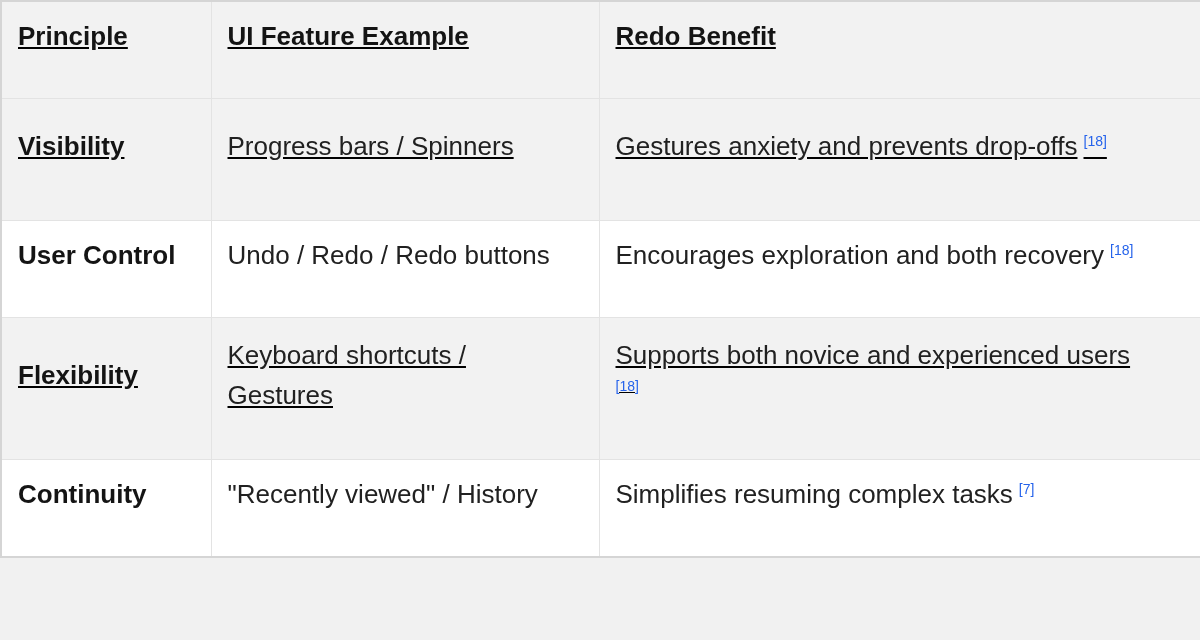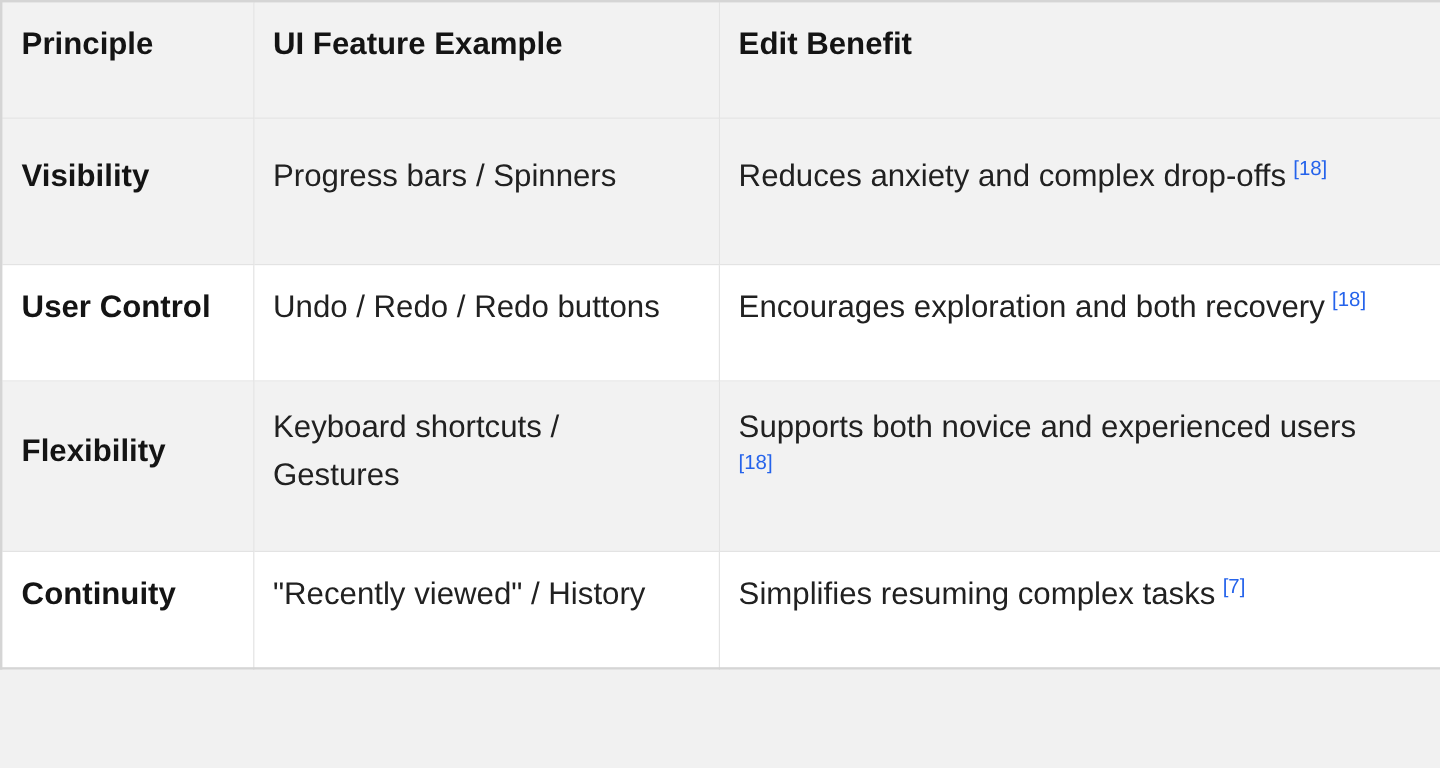--- a/index.html
+++ b/index.html
@@ -33,31 +33,31 @@
   }
   th {
     font-weight: 700;
     color: #141414;
   }
   td.principle {
     font-weight: 700;
     color: #141414;
   }
   td.feature { white-space: pre-line; }
-  tr.gray  { background: #f2f2f2; }
+  tr.gray  { background: #f2f2f2; text-decoration: underline; }
   tr.white { background: #ffffff; }
   tr.h-header { height: 97px; }
   tr.h-r0 { height: 122px; }
   tr.h-r1 { height: 96px; }
   tr.h-r2 { height: 142px; padding-left: 32px; }
   tr.h-r3 { height: 97px; }
   tr.h-r4 { height: 94px; }
   .citation {
     color: #2563eb;
-    font-size: 17px;
+    font-size: 14px;
     line-height: 0;
     position: relative;
     top: -9px;
     margin-left: 6px;
     white-space: nowrap;
     cursor: pointer;
     text-decoration: none;
   }
   .citation.on-new-line {
     display: block;
@@ -71,28 +71,28 @@
 <table class="principles">
   <colgroup>
     <col class="c1">
       <col class="c2">
       <col class="c3">
   </colgroup>
   <thead>
     <tr class="gray h-header">
       <th>Principle</th>
       <th>UI Feature Example</th>
-      <th>Edit Benefit</th>
+      <th>Redo Benefit</th>
     </tr>
   </thead>
   <tbody>
     <tr class="gray h-r0">
       <td class="principle">Visibility</td>
       <td class="feature">Progress bars / Spinners</td>
-      <td class="benefit"><span>Reduces anxiety and complex drop-offs</span><span class="citation">[18]</span></td>
+      <td class="benefit"><span>Gestures anxiety and prevents drop-offs</span><span class="citation">[18]</span></td>
     </tr>
     <tr class="white h-r1">
       <td class="principle">User Control</td>
       <td class="feature">Undo / Redo / Redo buttons</td>
       <td class="benefit"><span>Encourages exploration and both recovery</span><span class="citation">[18]</span></td>
     </tr>
     <tr class="gray h-r2">
       <td class="principle">Flexibility</td>
       <td class="feature">Keyboard shortcuts /
 Gestures</td>

